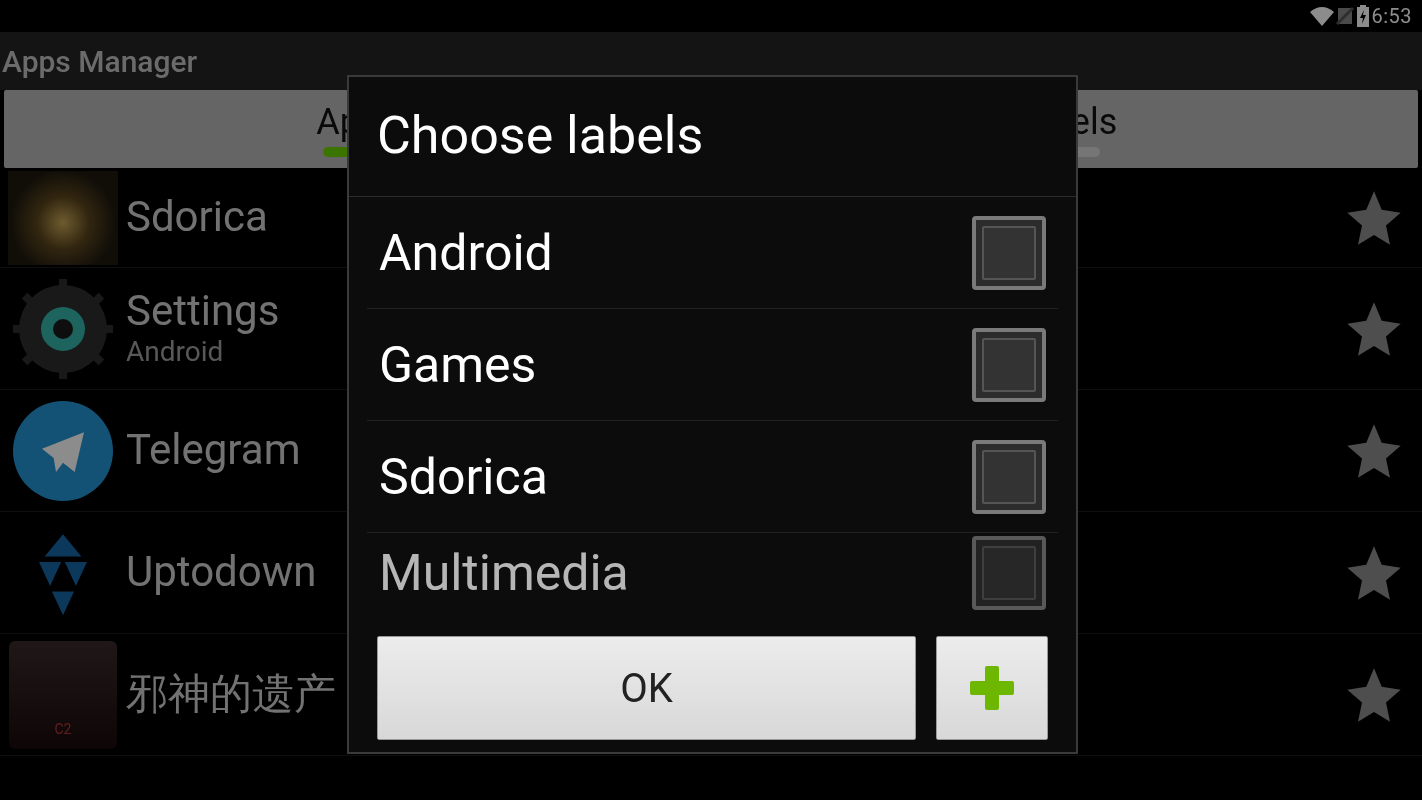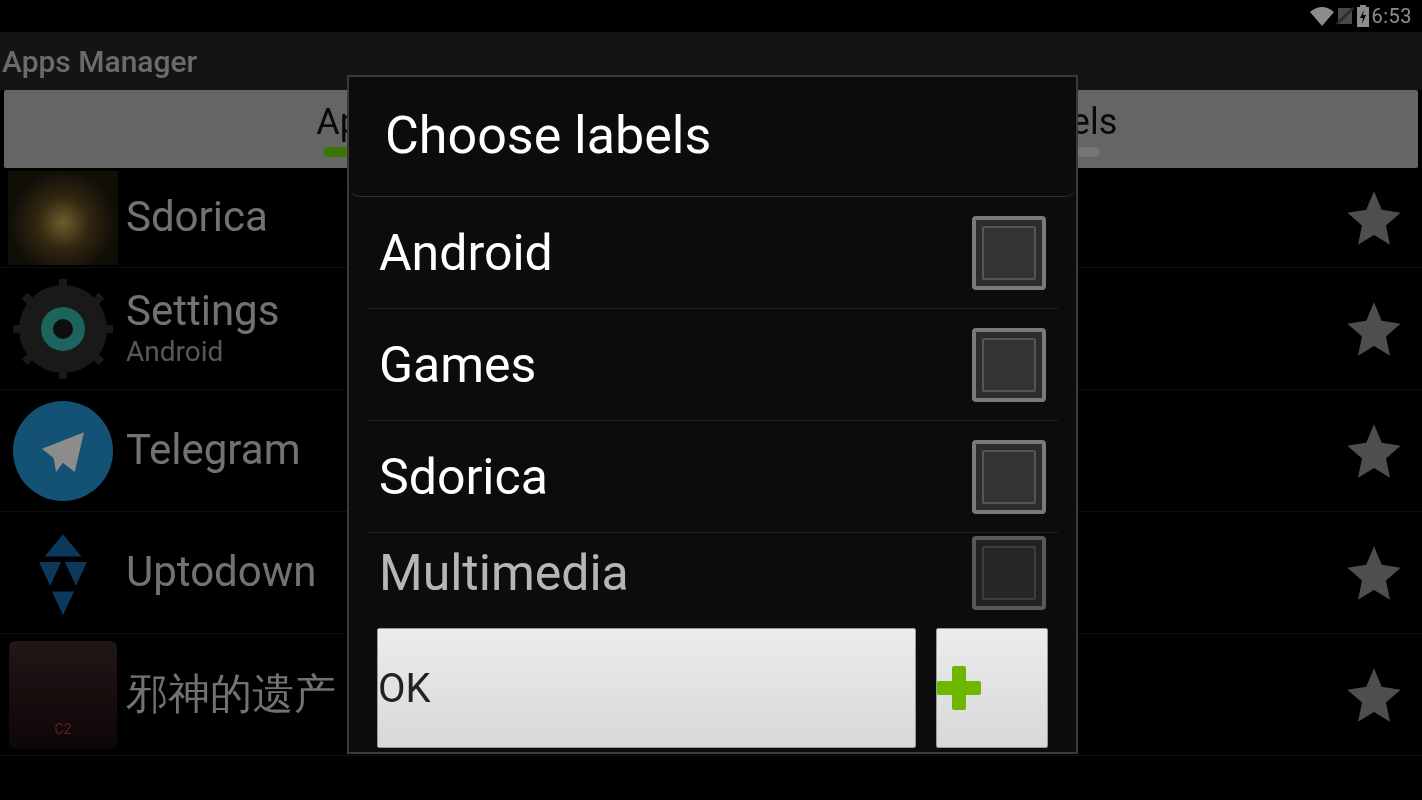--- a/index.html
+++ b/index.html
@@ -136,23 +136,22 @@
     width: 731px;
     height: 679px;
     background: #0c0c0c;
     border: 2px solid #3a3a3a;
     display: flex;
     flex-direction: column;
   }
   .dialog-title {
     font-size: 52px;
     color: #fff;
-    padding: 28px 30px 30px 36px;
+    padding: 28px 30px 30px 28px;
     border-bottom: 1px solid #2c2c2c;
-    border-radius: 11px;
   }
   .dialog-list {
     flex: 1;
     overflow: hidden;
     padding: 0 18px;
   }
   .label-row {
     height: 112px;
     border-bottom: 1px solid #222;
     display: flex;
@@ -183,28 +182,29 @@
   }
 
   .dialog-buttons {
     height: 128px;
     display: flex;
     align-items: center;
     gap: 20px;
     padding: 0 28px 0 28px;
   }
   .dlg-btn {
-    height: 120px;
+    height: 104px;
     background: linear-gradient(#ececec,#d8d8d8);
     border: 1px solid #999;
     border-radius: 2px;
     font-size: 40px;
     color: #222;
     display: flex;
     align-items: center;
+    justify-content: center;
     cursor: pointer;
   }
   .btn-ok { flex: 1.1; }
   .btn-cancel { flex: 1.1; }
   .btn-add {
     width: 112px;
     flex: 0 0 112px;
   }
   .plus-icon {
     width: 44px;

